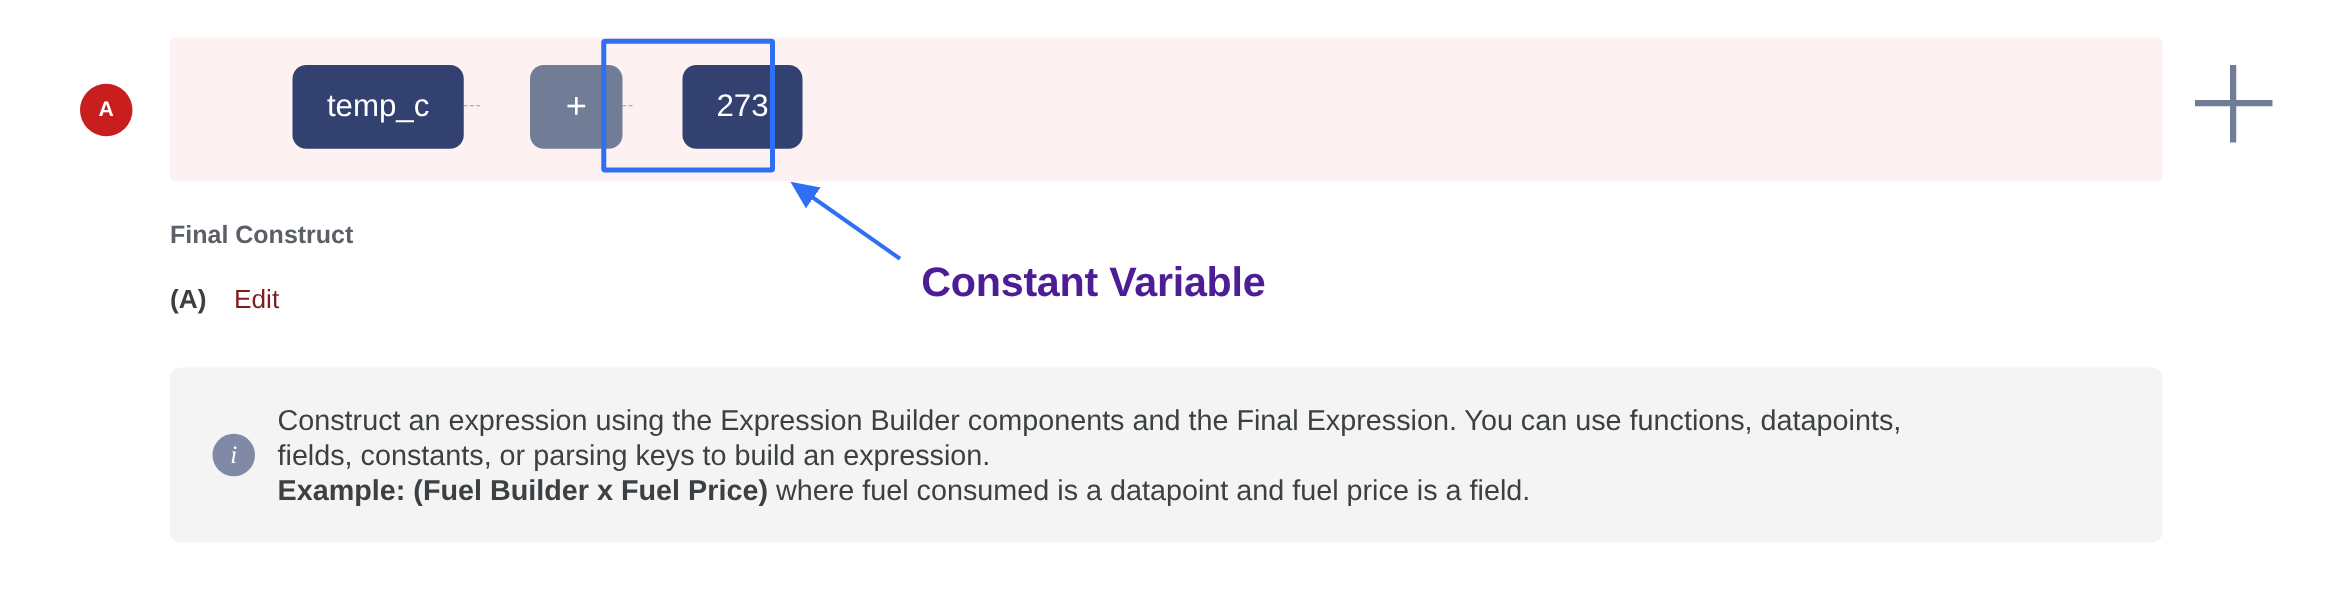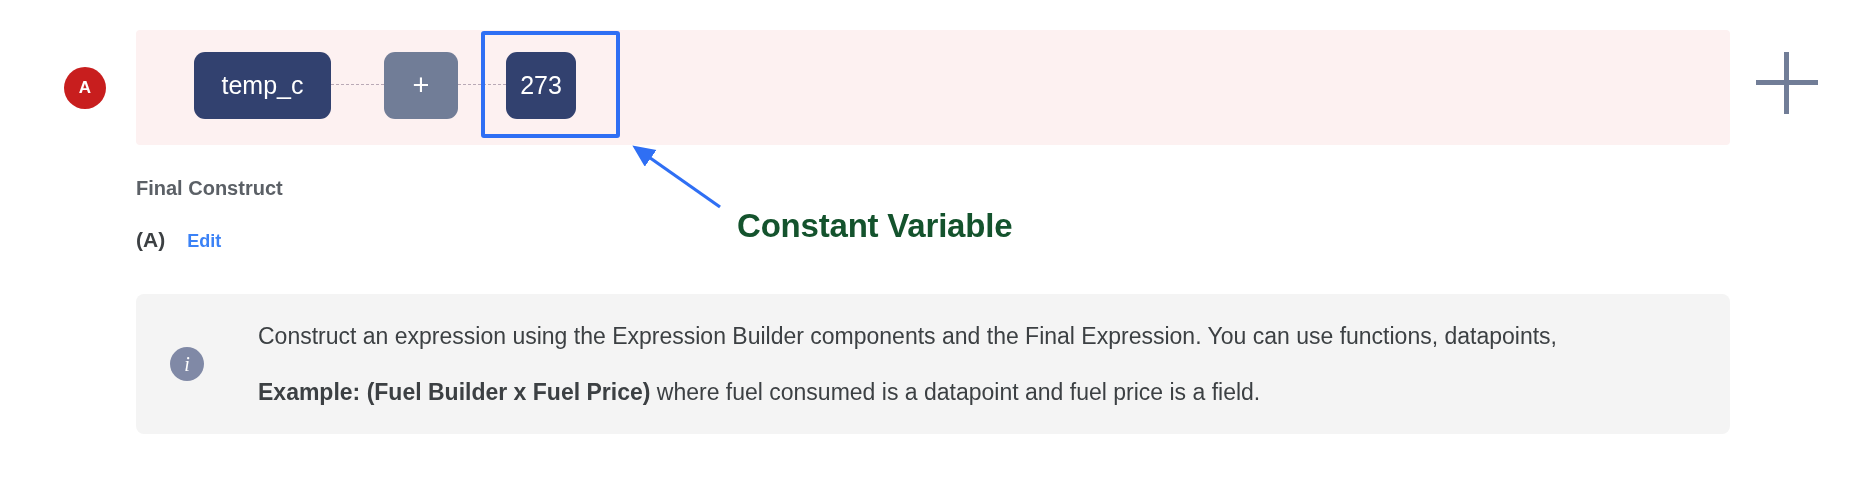--- a/index.html
+++ b/index.html
@@ -44,20 +44,21 @@
   }
 
   .chip {
     position: absolute;
     display: flex;
     align-items: center;
     justify-content: center;
     color: #ffffff;
     border-radius: 11px;
     box-sizing: border-box;
+    margin-left: 40px;
   }
   .chip-operand {
     background: #32416f;
     font-size: 25px;
   }
   .chip-operator {
     background: #717d97;
     font-size: 29px;
     font-weight: 500;
   }
@@ -70,21 +71,21 @@
   }
   .chip-plus {
     left: 384px;
     top: 52px;
     width: 74px;
     height: 67px;
   }
   .chip-const {
     left: 506px;
     top: 52px;
-    width: 70px;
+    width: 96px;
     height: 67px;
   }
 
   .connector {
     position: absolute;
     top: 84px;
     height: 0;
     border-top: 1.5px dashed #b9a9b6;
   }
   .connector-1 { left: 331px; width: 53px; }
@@ -124,21 +125,21 @@
   .add-expression::after {
     left: 28px; top: 0;
     width: 5px; height: 62px;
   }
 
   
   .annotation-label {
     position: absolute;
     left: 737px;
     top: 207px;
-    color: #14532d;
+    color: #4c1d95;
     font-size: 33px;
     font-weight: bold;
     letter-spacing: -0.2px;
     white-space: nowrap;
   }
   .annotation-arrow {
     position: absolute;
     left: 620px;
     top: 135px;
     width: 120px;
@@ -162,23 +163,23 @@
     display: flex;
     align-items: baseline;
     gap: 22px;
   }
   .final-key {
     font-size: 21px;
     color: #3c4043;
     font-weight: 600;
   }
   .final-edit {
-    font-size: 18px;
-    color: #3b82f6;
-    font-weight: bold;
+    font-size: 21px;
+    color: #7f1d1d;
+    font-weight: normal;
     cursor: pointer;
   }
 
   
   .info-box {
     position: absolute;
     left: 136px;
     top: 294px;
     width: 1594px;
     height: 140px;
@@ -203,21 +204,20 @@
     justify-content: center;
   }
   .info-text {
     position: absolute;
     left: 86px;
     top: 28px;
     right: 20px;
     font-size: 23px;
     line-height: 28px;
     color: #3c4043;
-    margin-left: 36px;
   }
   .info-text .example-bold {
     font-weight: bold;
   }
 </style>
 </head>
 <body>
 
 <div class="expr-row"></div>
 
@@ -252,16 +252,17 @@
 <div class="final-row">
   <span class="final-key">(A)</span>
   <span class="final-edit">Edit</span>
 </div>
 
 <div class="info-box">
   <div class="info-icon">i</div>
   <div class="info-text">
     <span>Construct an expression using the Expression Builder components and the Final Expression. You can use functions, datapoints,</span>
     <br>
+    <span>fields, constants, or parsing keys to build an expression.</span>
     <br>
     <span class="example-bold">Example: (Fuel Builder x Fuel Price)</span><span> where fuel consumed is a datapoint and fuel price is a field.</span>
   </div>
 </div>
 
 </body></html>

